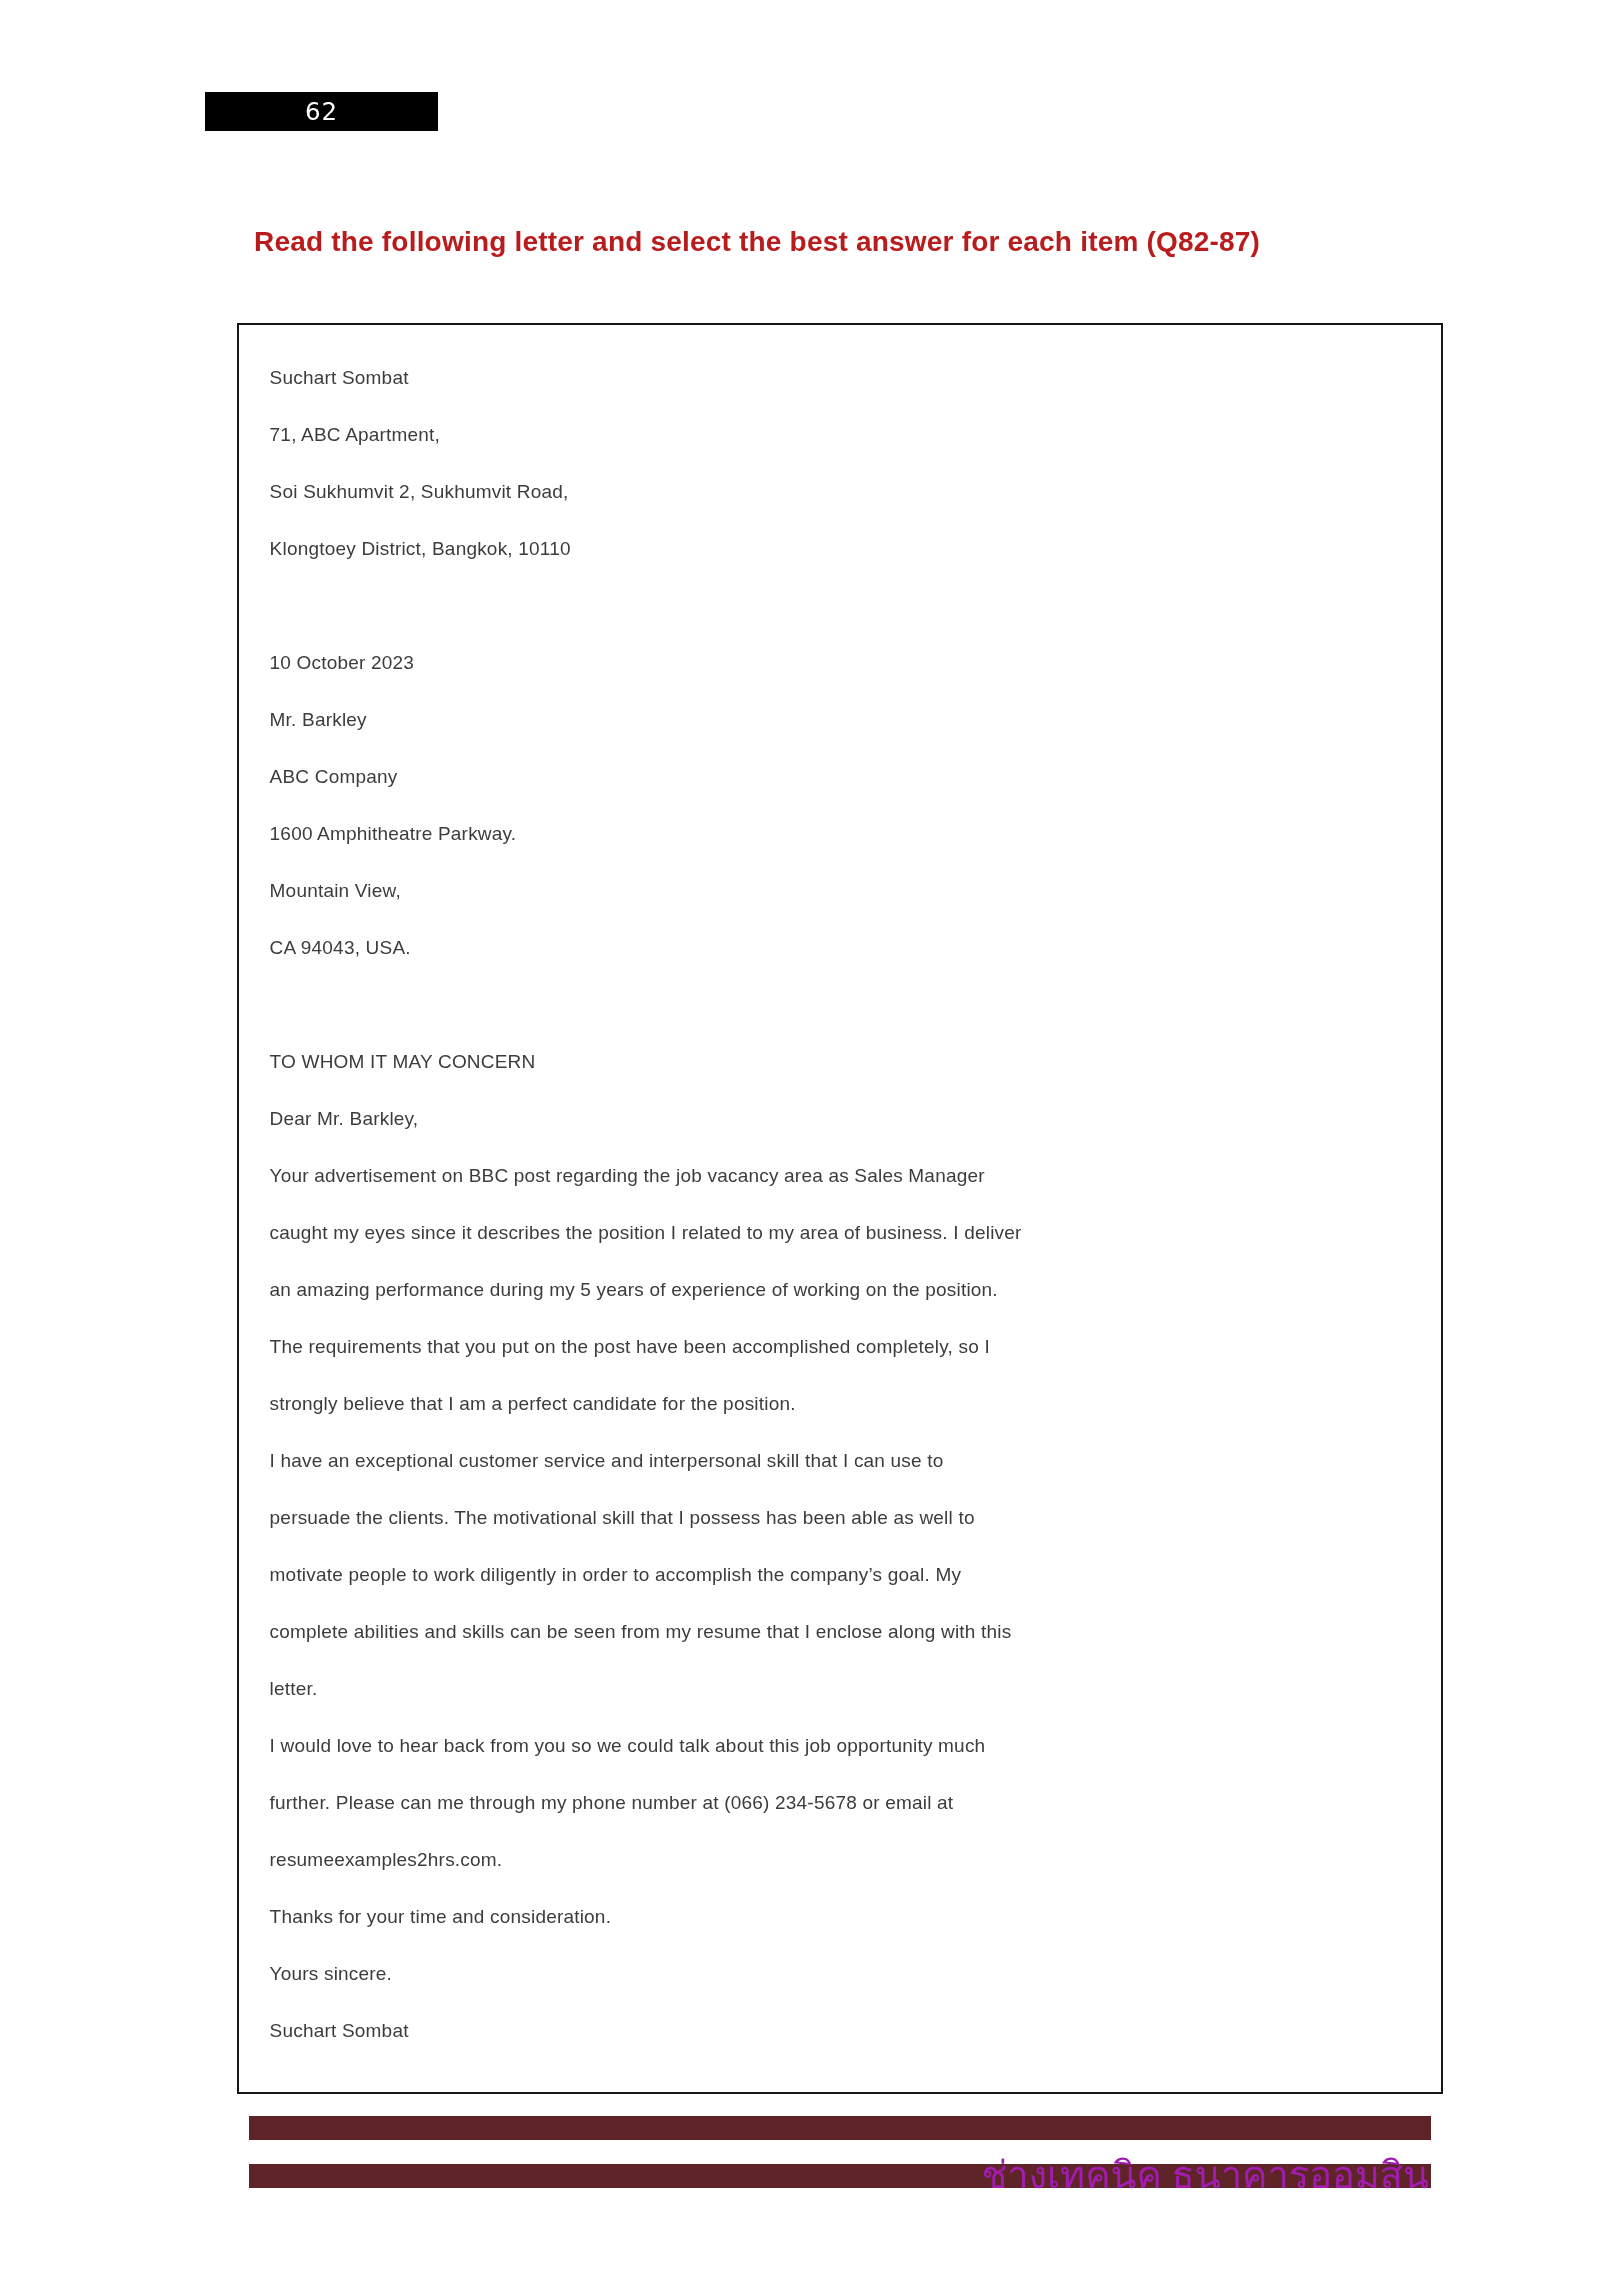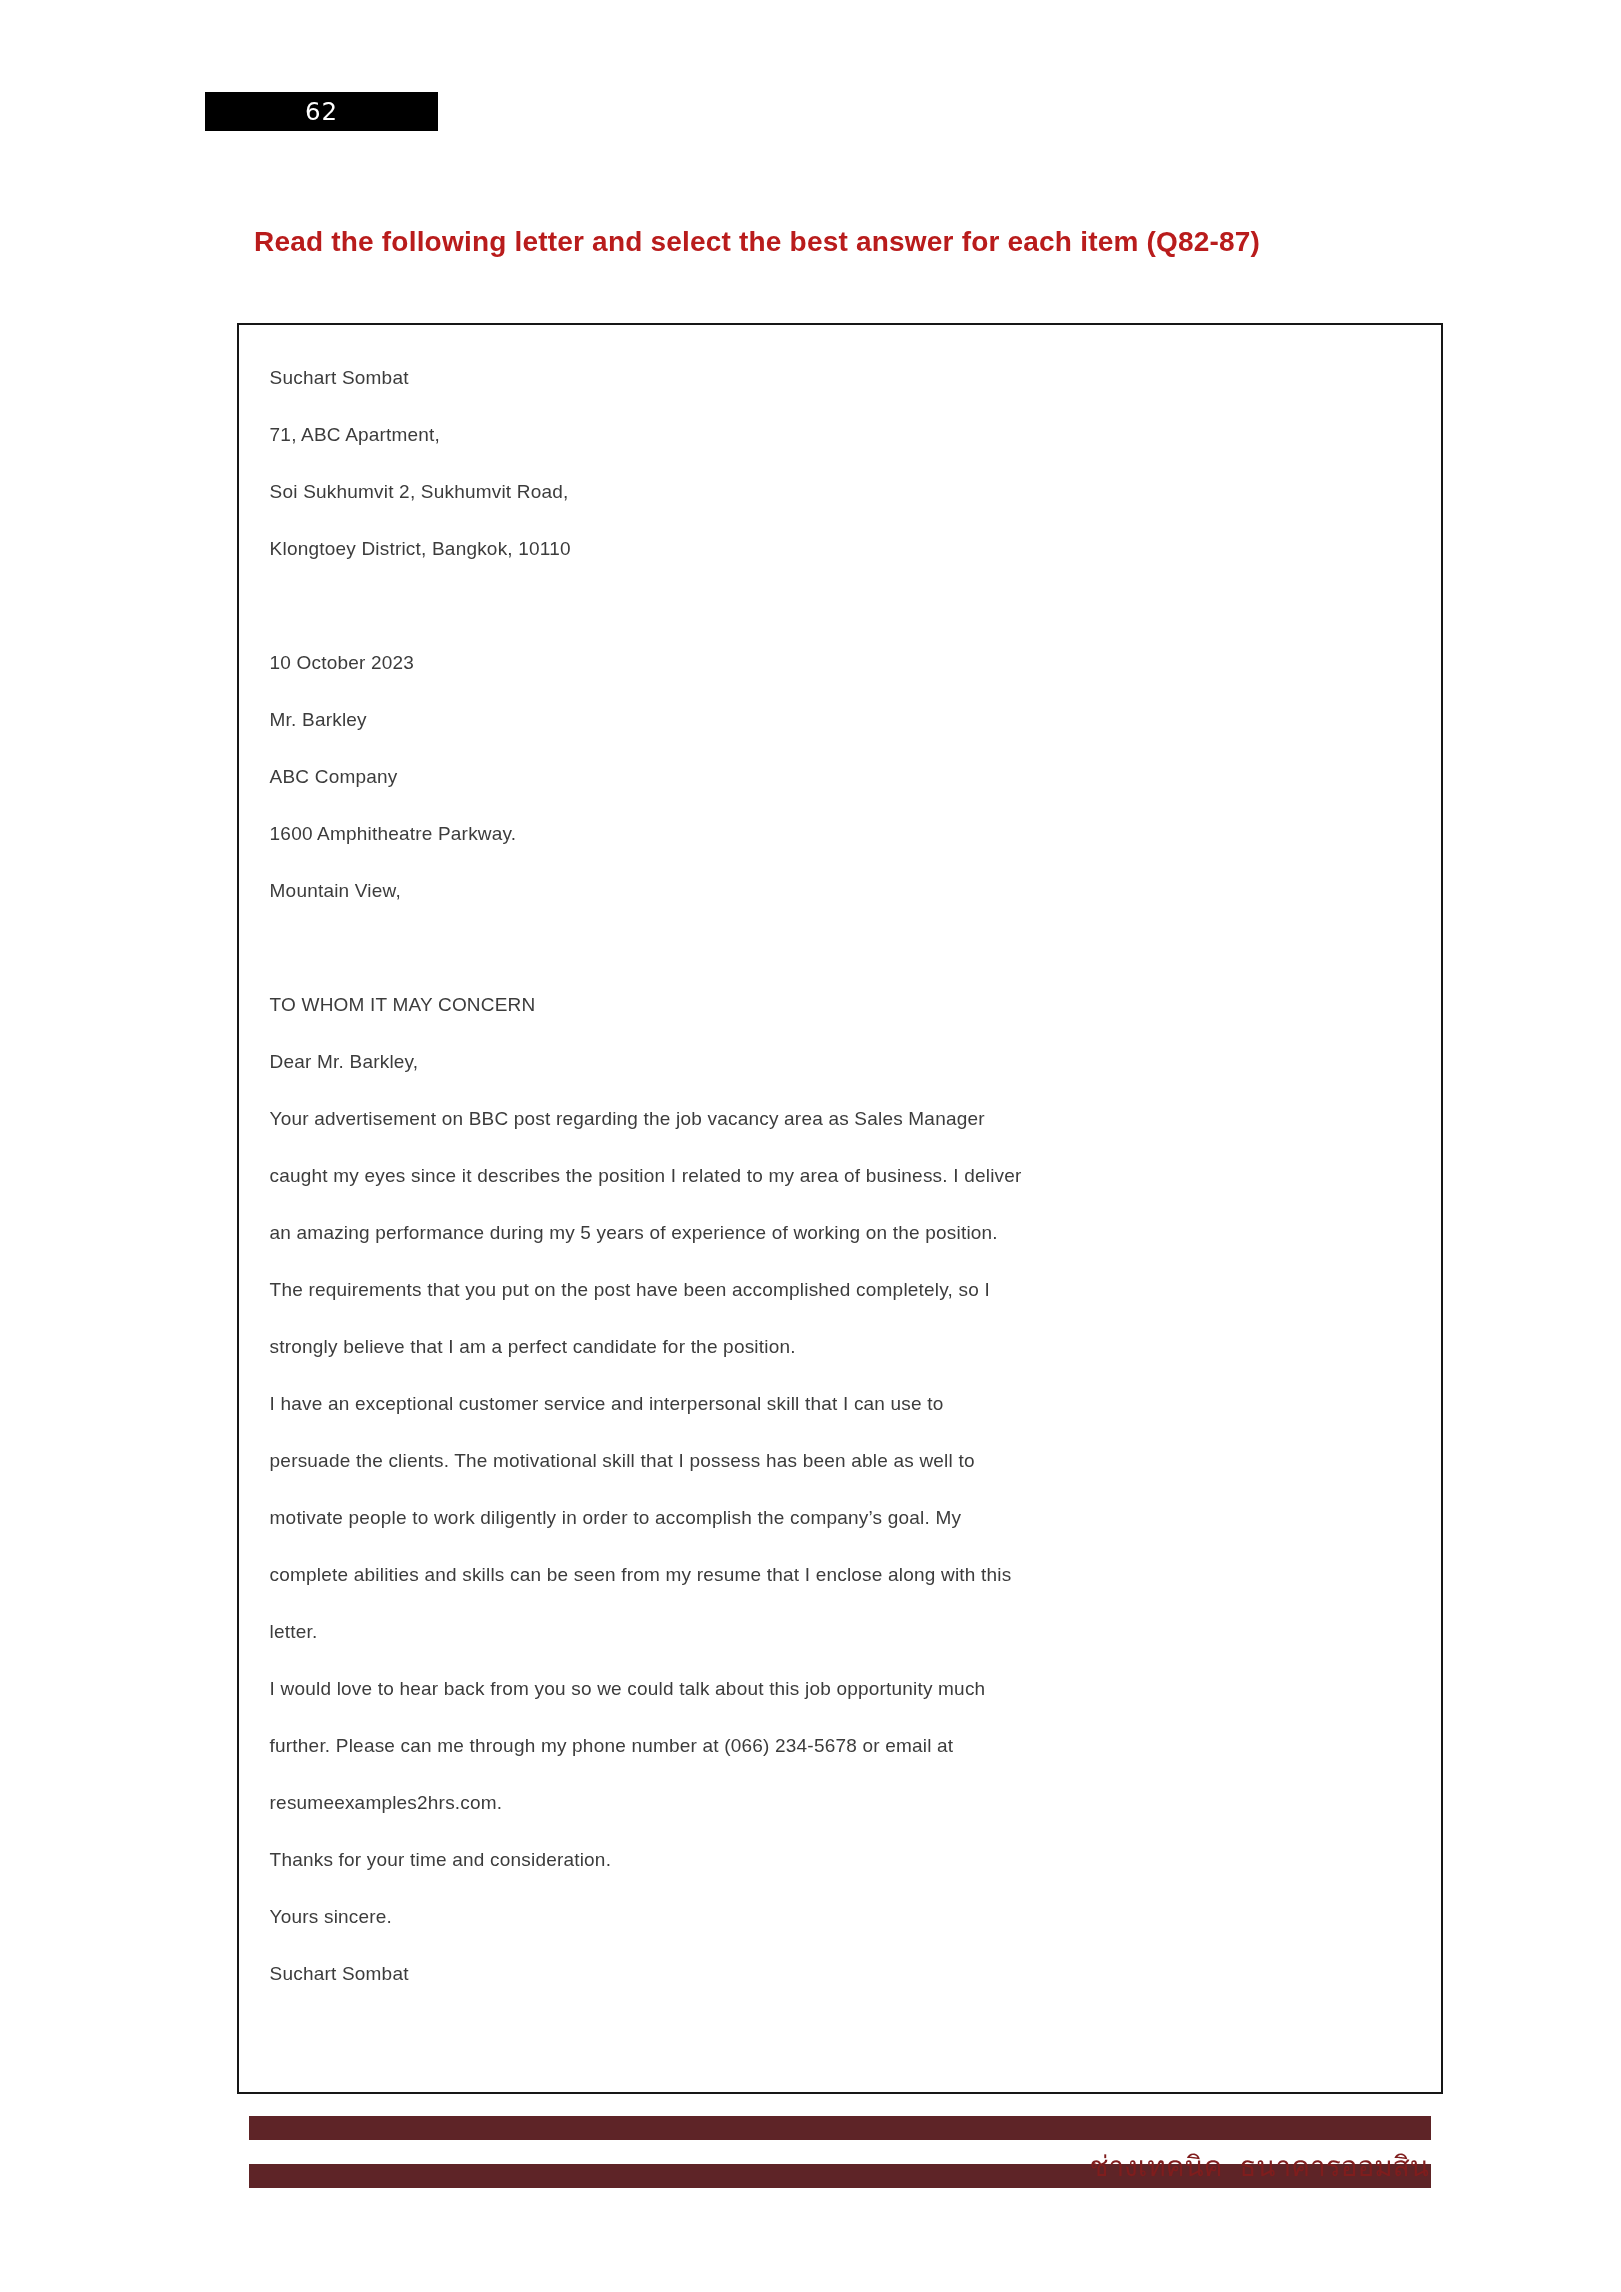--- a/index.html
+++ b/index.html
@@ -73,23 +73,23 @@
   .footer-rule .thin {
     height: 2.9px;
     background: var(--accent, #5e2427);
   }
 
   
   .footer-text {
     position: absolute;
     top: 2120px;
     right: 192px;
-    font-size: 28px;
-    color: #7f1d1d;
-    font-family: Liberation Mono, monospace;
+    font-size: 38px;
+    color: #a21caf;
+    font-family: Liberation Serif, serif;
     white-space: nowrap;
   }
 </style>
 </head>
 <body>
 
 <div class="page">
 
   <div class="page-number-box">
     <span>62</span>
@@ -101,20 +101,21 @@
     <div class="letter-line">Suchart Sombat</div>
     <div class="letter-line">71, ABC Apartment,</div>
     <div class="letter-line">Soi Sukhumvit 2, Sukhumvit Road,</div>
     <div class="letter-line">Klongtoey District, Bangkok, 10110</div>
     <div class="letter-line"></div>
     <div class="letter-line">10 October 2023</div>
     <div class="letter-line">Mr. Barkley</div>
     <div class="letter-line">ABC Company</div>
     <div class="letter-line">1600 Amphitheatre Parkway.</div>
     <div class="letter-line">Mountain View,</div>
+    <div class="letter-line">CA 94043, USA.</div>
     <div class="letter-line"></div>
     <div class="letter-line">TO WHOM IT MAY CONCERN</div>
     <div class="letter-line">Dear Mr. Barkley,</div>
     <div class="letter-line">Your advertisement on BBC post regarding the job vacancy area as Sales Manager</div>
     <div class="letter-line">caught my eyes since it describes the position I related to my area of business. I deliver</div>
     <div class="letter-line">an amazing performance during my 5 years of experience of working on the position.</div>
     <div class="letter-line">The requirements that you put on the post have been accomplished completely, so I</div>
     <div class="letter-line">strongly believe that I am a perfect candidate for the position.</div>
     <div class="letter-line">I have an exceptional customer service and interpersonal skill that I can use to</div>
     <div class="letter-line">persuade the clients. The motivational skill that I possess has been able as well to</div>

